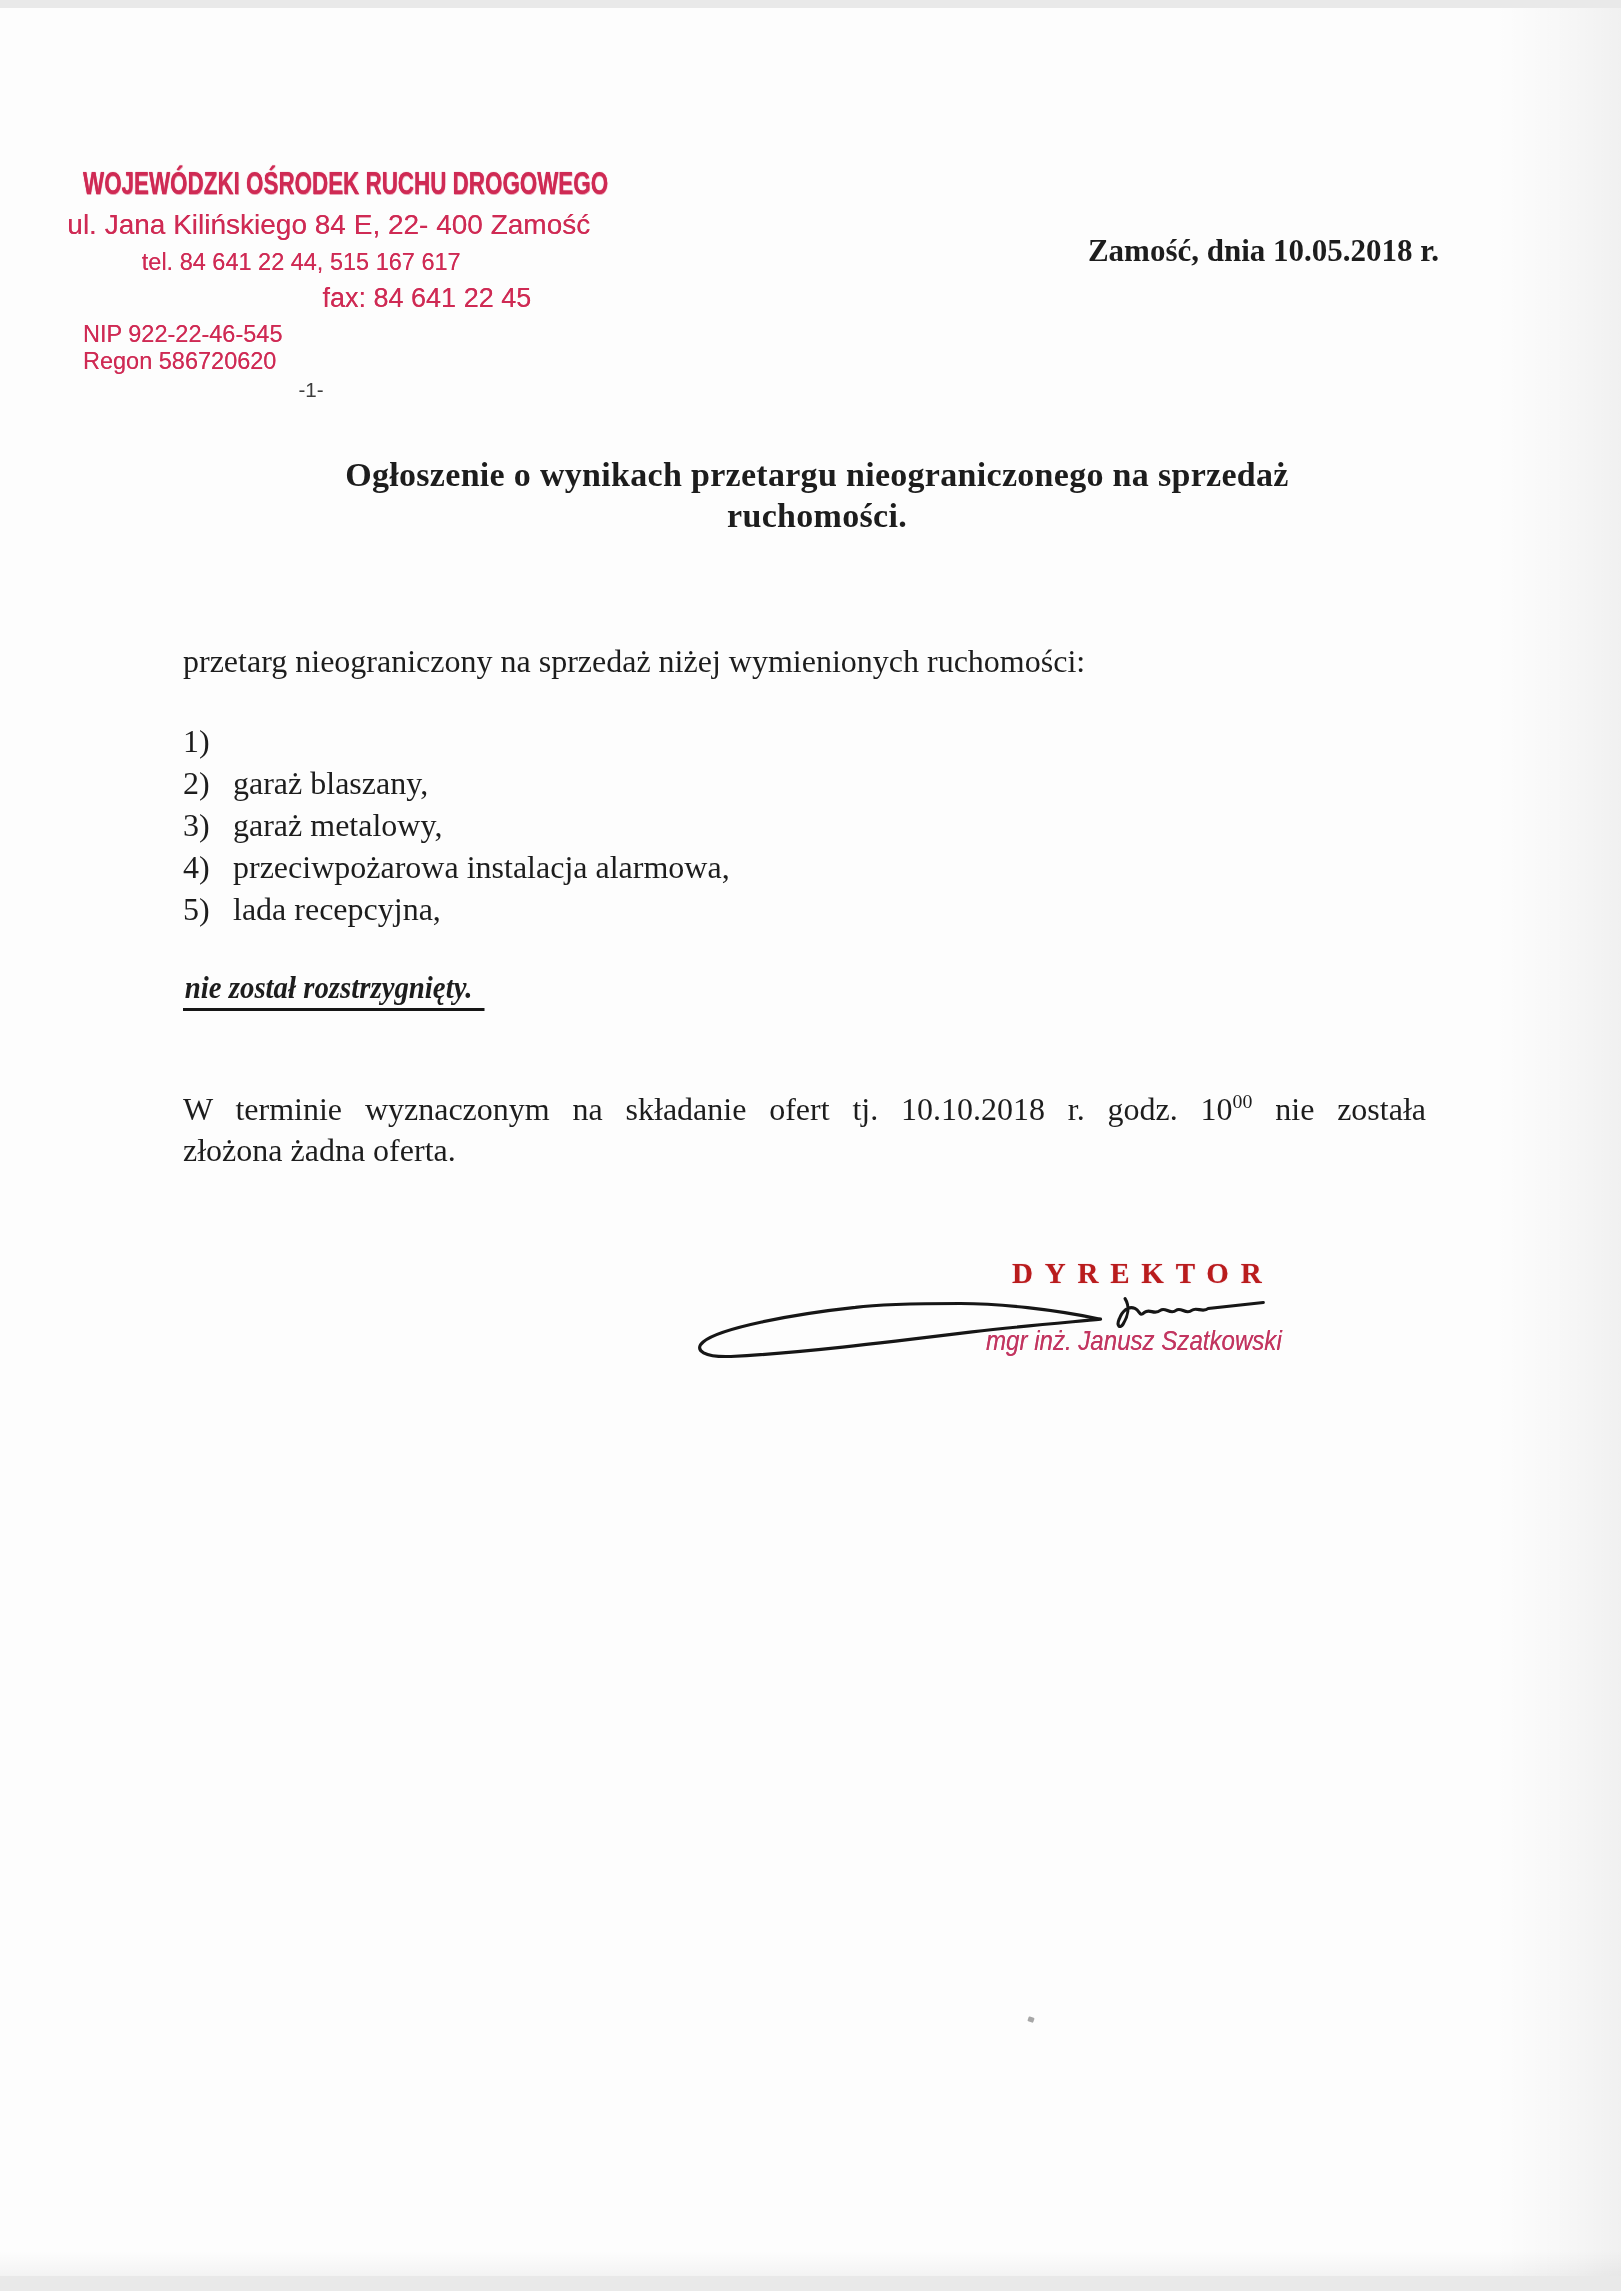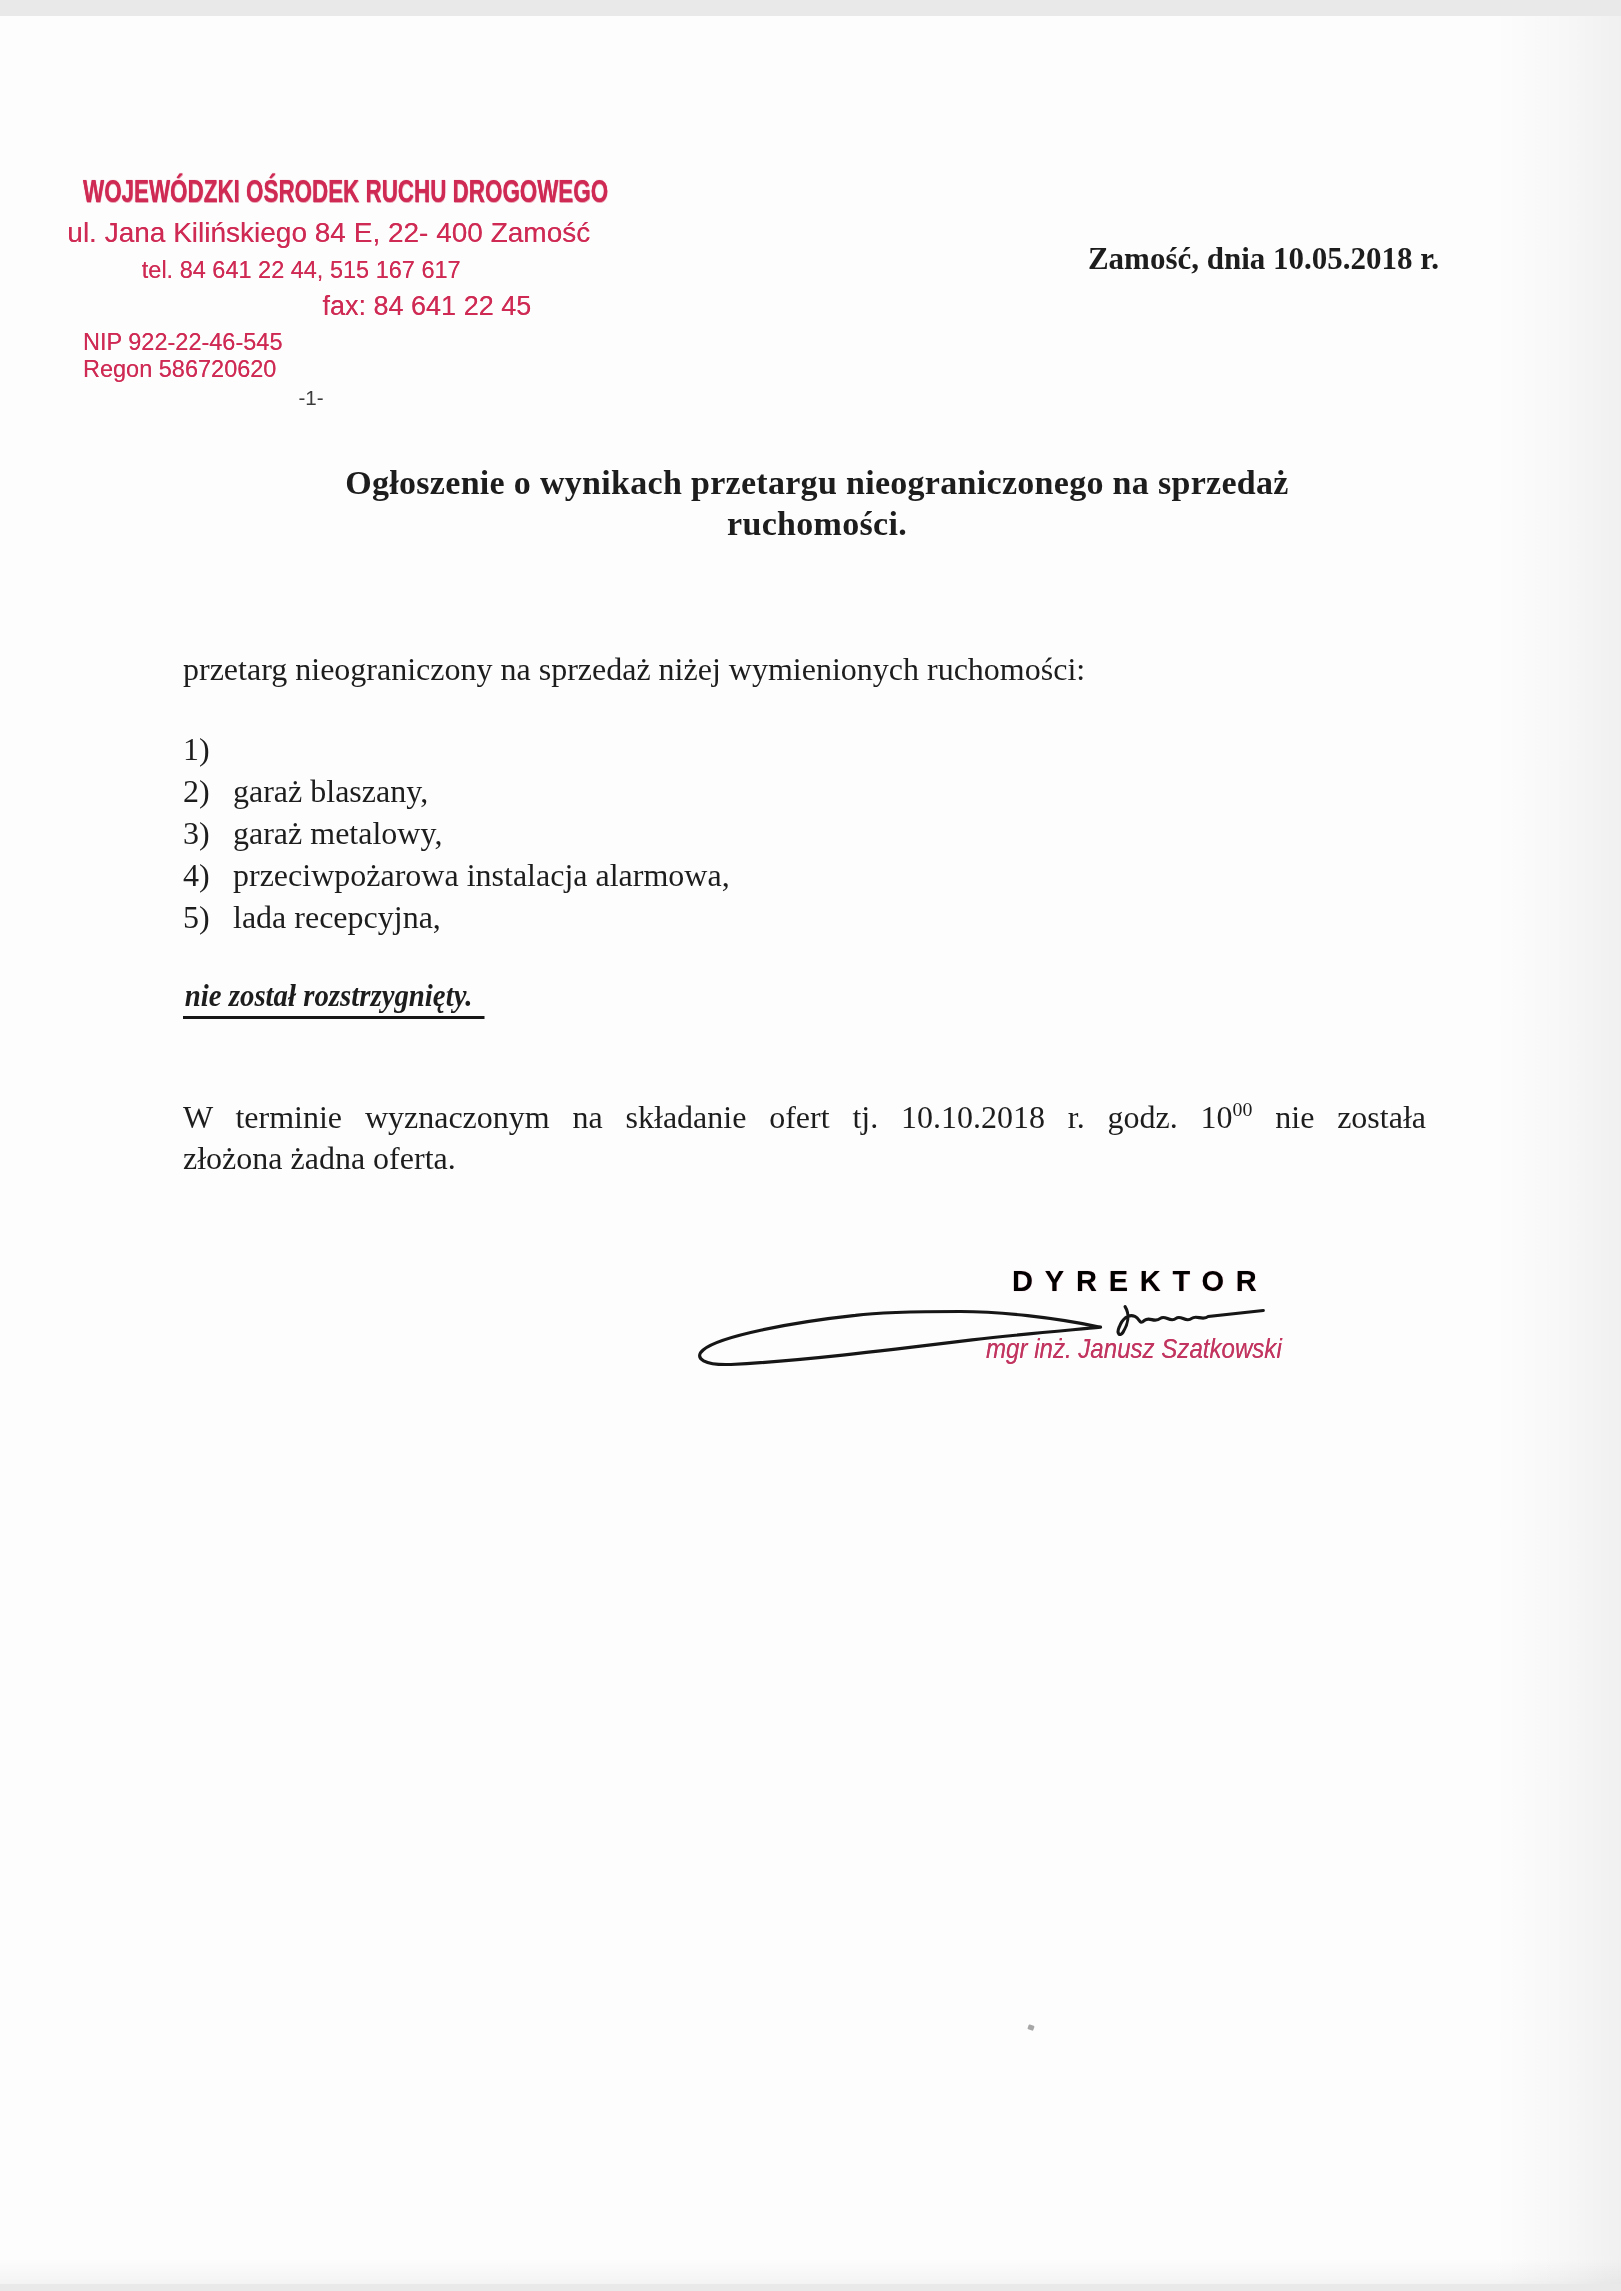--- a/index.html
+++ b/index.html
@@ -1,19 +1,19 @@
 <!DOCTYPE html>
 <html lang="pl"><head>
 <meta charset="utf-8">
 <style>
   html,body{margin:0;padding:0;background:#e9e9e9;}
   .page{
     position:relative;
     width:1621px;height:2268px;
-    margin:16px auto;
+    margin:8px auto;
     background:#fdfdfd;
     font-family:"Liberation Serif", serif;
     color:#1d1d1d;
     overflow:hidden;
   }
   
   .scan-edge-right{position:absolute;top:0;right:0;width:127px;height:100%;
     background:linear-gradient(to right, rgba(0,0,0,0) 0%, rgba(0,0,0,0.025) 55%, rgba(0,0,0,0.05) 100%);pointer-events:none;}
   .scan-edge-bottom{position:absolute;left:0;bottom:0;width:100%;height:25.5px;
     background:linear-gradient(to bottom, rgba(0,0,0,0) 0%, rgba(0,0,0,0.04) 100%);pointer-events:none;}
@@ -77,23 +77,23 @@
   }
   .para2{
     position:absolute;left:183px;top:1081px;width:1243px;
     font-size:32px;line-height:41px;
   }
   sup.hrs{font-size:0.62em;vertical-align:super;line-height:0;}
 
   
   .sig-title{
     position:absolute;left:1012px;top:1249px;
-    font-family:Liberation Sans, sans-serif;
+    font-family:Liberation Serif, serif;
     font-size:29px;font-weight:700;letter-spacing:11.8px;white-space:nowrap;
-    color:#000000;text-shadow:0 0 1px rgba(219,119,147,.9);
+    color:#b91c1c;text-shadow:0 0 1px rgba(219,119,147,.9);
   }
   .sig-svg{position:absolute;left:676px;top:1269px;}
   .sig-name{
     position:absolute;left:986px;top:1317px;
     font-family:"Liberation Sans", sans-serif;
     font-style:italic;font-size:28px;white-space:nowrap;
     color:#c23560;text-shadow:0 0 0.7px rgba(194,53,96,.85);
     transform:scaleX(0.86);transform-origin:0 0;
   }
 

